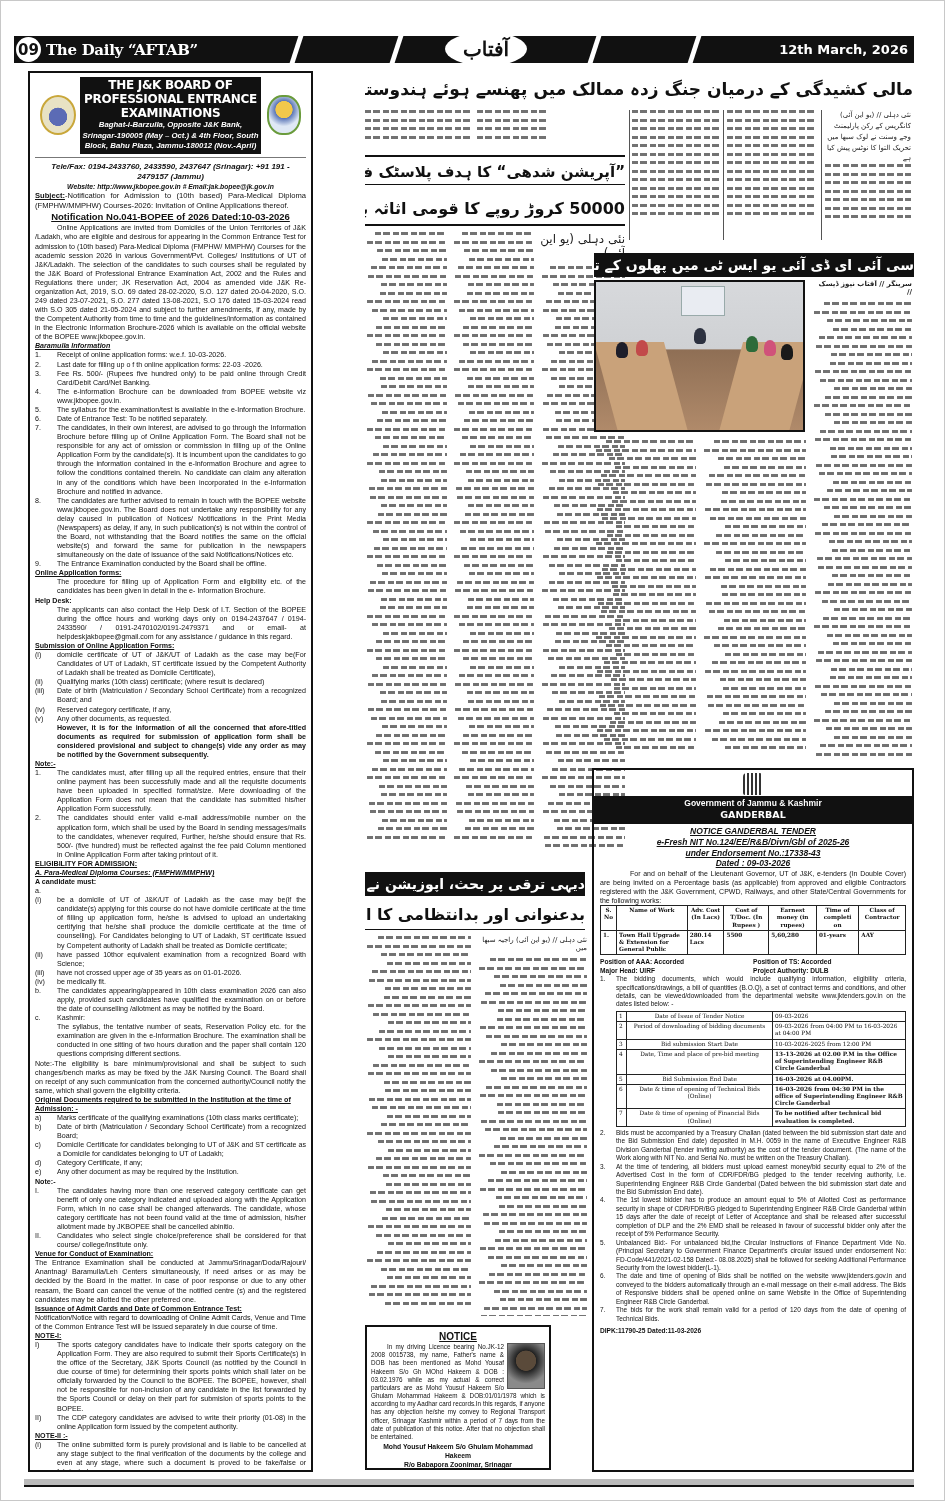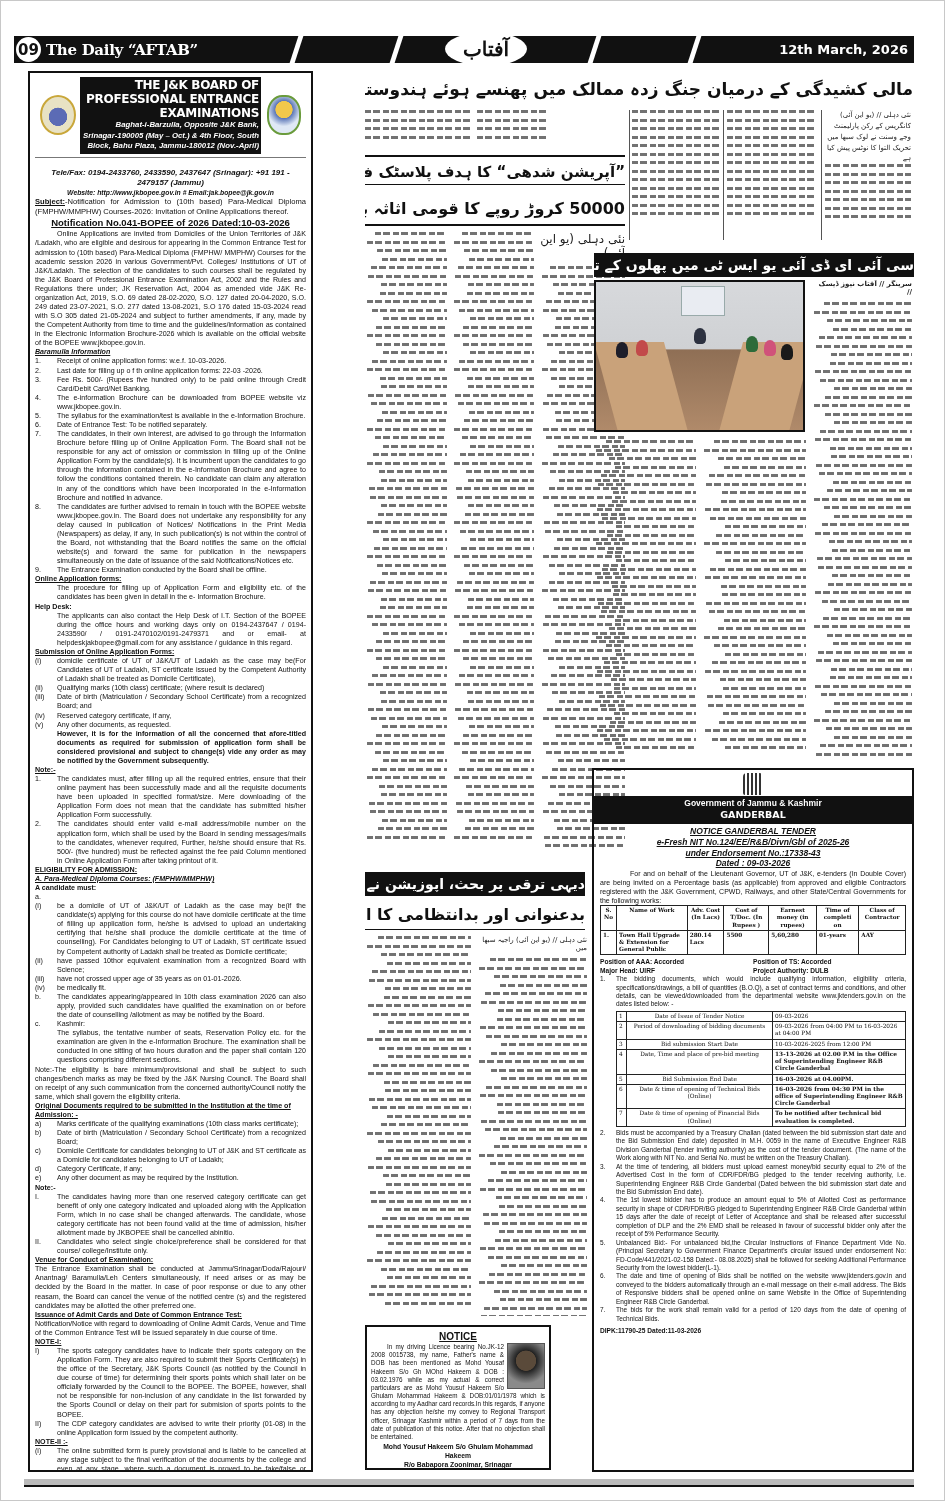--- a/index.html
+++ b/index.html
@@ -12,29 +12,29 @@
 .paper-name{font-family:"DejaVu Serif",serif;font-weight:bold;font-size:15px;margin-left:5px;letter-spacing:-.3px}
 .slash{position:absolute;top:0;width:5px;height:27px;background:#fff;transform:skewX(-18deg)}
 .logo-oval{position:absolute;left:431px;top:-4px;width:82px;height:34px;border-radius:50%;background:#fff;color:#111;display:flex;align-items:center;justify-content:center;font-family:"DejaVu Serif",serif;font-size:20px;font-weight:bold}
 .issue-date{position:absolute;right:6px;font-family:"DejaVu Sans",sans-serif;font-weight:bold;font-size:13px}
 
 .bopee{position:absolute;left:28px;top:71px;width:285px;height:1401px;border:2px solid #111;padding:4px 5px;font-size:7.1px;line-height:1.28;overflow:hidden}
 .bopee-head{display:flex;align-items:stretch;border-bottom:1px solid #777;padding-bottom:3px}
 .emblem{width:45px;display:flex;align-items:center;justify-content:center}
 .seal{width:36px;height:40px;border-radius:50%;border:2px solid #c9a73a;background:radial-gradient(circle at 50% 55%,#5b6bb5 35%,#e8e2c4 37%);}
 .seal2{width:34px;height:40px;border-radius:45%;border:2px solid #6a9b3c;background:radial-gradient(circle at 50% 35%,#f2c84b 30%,#5d78b8 32%,#dfe8f5 60%)}
-.bopee-title{flex:1;background:#111;color:#fff;text-align:right;padding:2px 2px 3px}
+.bopee-title{flex:1;background:#111;color:#fff;text-align:center;padding:2px 2px 3px}
 .bopee-title h1{font-family:"DejaVu Sans",sans-serif;font-size:12px;line-height:1.15;font-weight:bold;letter-spacing:-.3px}
 .bopee-title p{font-size:7.8px;font-style:italic;font-weight:bold;line-height:1.3}
 .center{text-align:center}
 .b{font-weight:bold}
 .i{font-style:italic}
 .u{text-decoration:underline}
 .just{text-align:justify}
-.contact{font-size:8px;font-style:italic;font-weight:bold;text-align:center;line-height:1.3;margin-top:10px}
+.contact{font-size:8px;font-style:italic;font-weight:bold;text-align:center;line-height:1.3;margin-top:4px}
 .notif-no{font-size:9.5px;font-weight:bold;text-decoration:underline;text-align:center;margin:1px 0}
 .ol{display:flex}
 .ol .n{width:22px;flex:none}
 .ol .t{flex:1;text-align:justify}
 .indent{padding-left:22px;text-align:justify}
 .dipk{font-size:6.6px;font-weight:bold;margin-top:4px}
 
 .urdu{direction:rtl;font-family:"DejaVu Sans",sans-serif;color:#222}
 .urdu-lines{display:flex;flex-direction:column;gap:5.5px}
 .ln{height:3px;background:repeating-linear-gradient(90deg,#444 0 6px,transparent 6px 8px,#444 8px 15px,transparent 15px 18px);opacity:.75}

